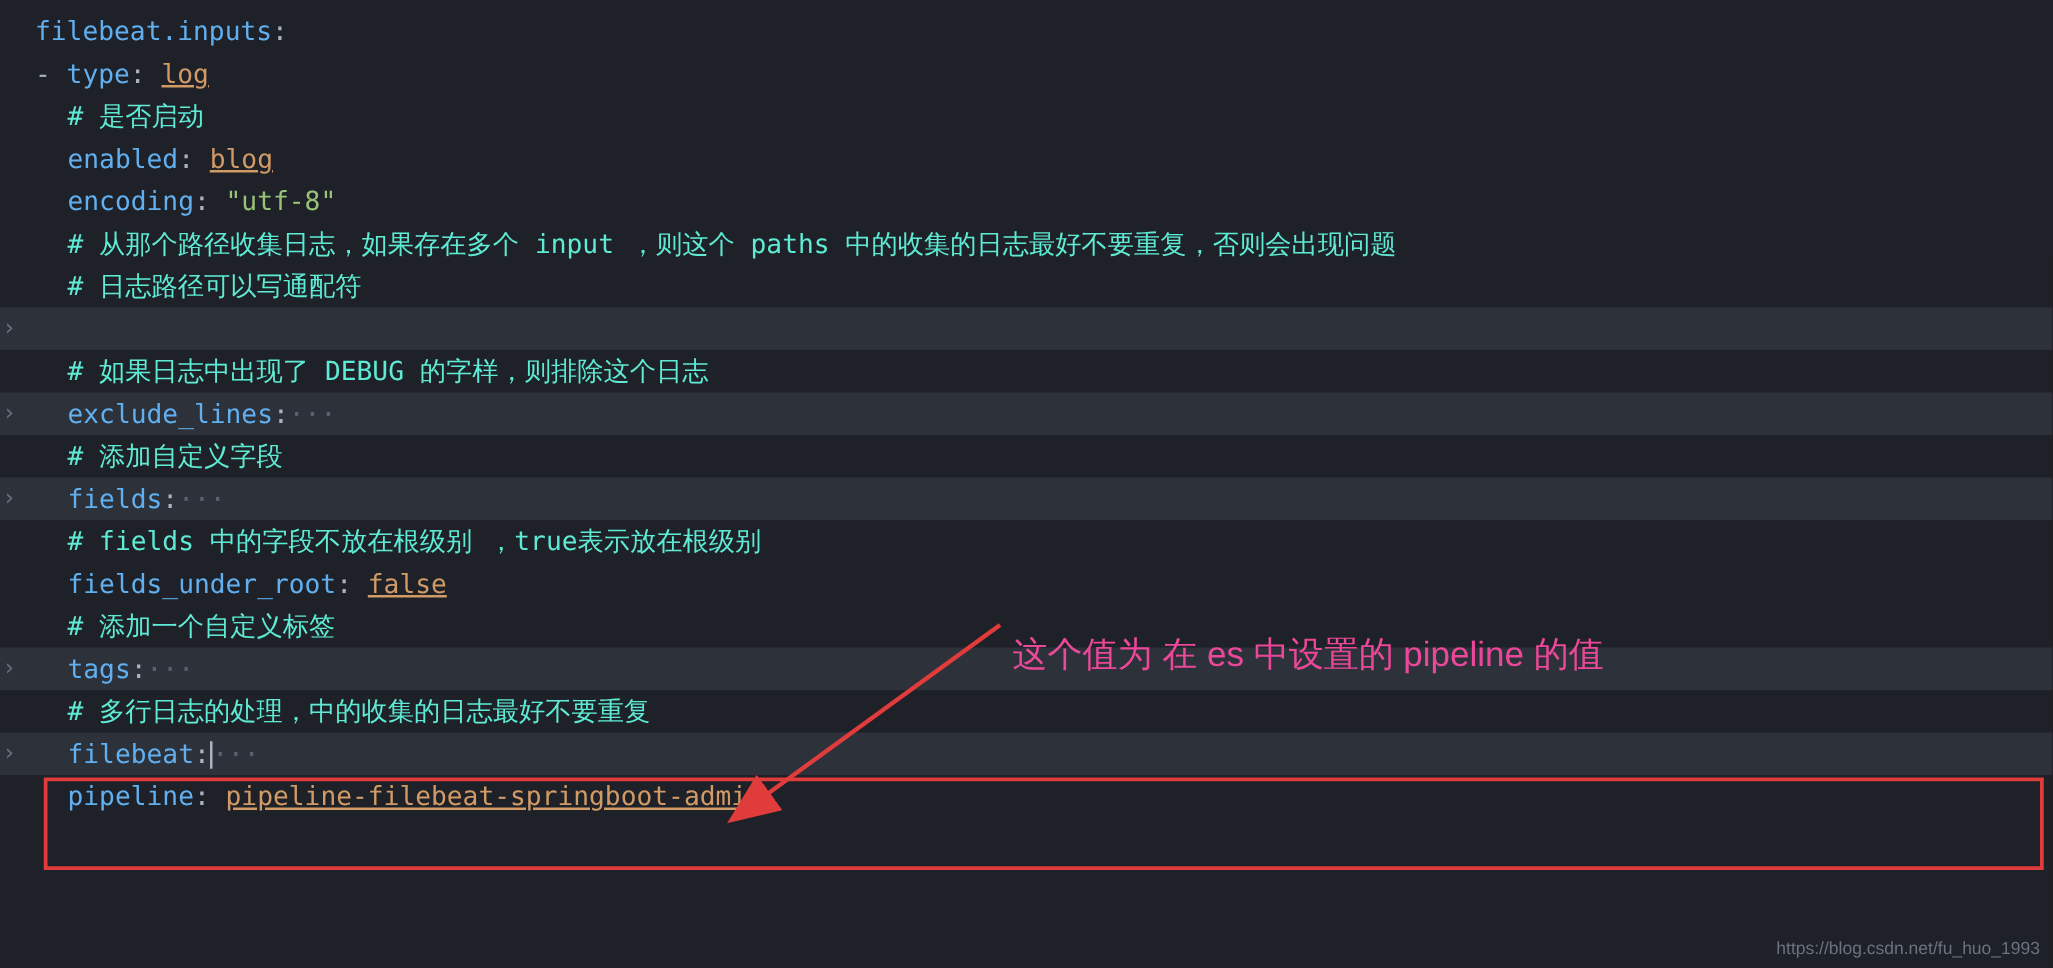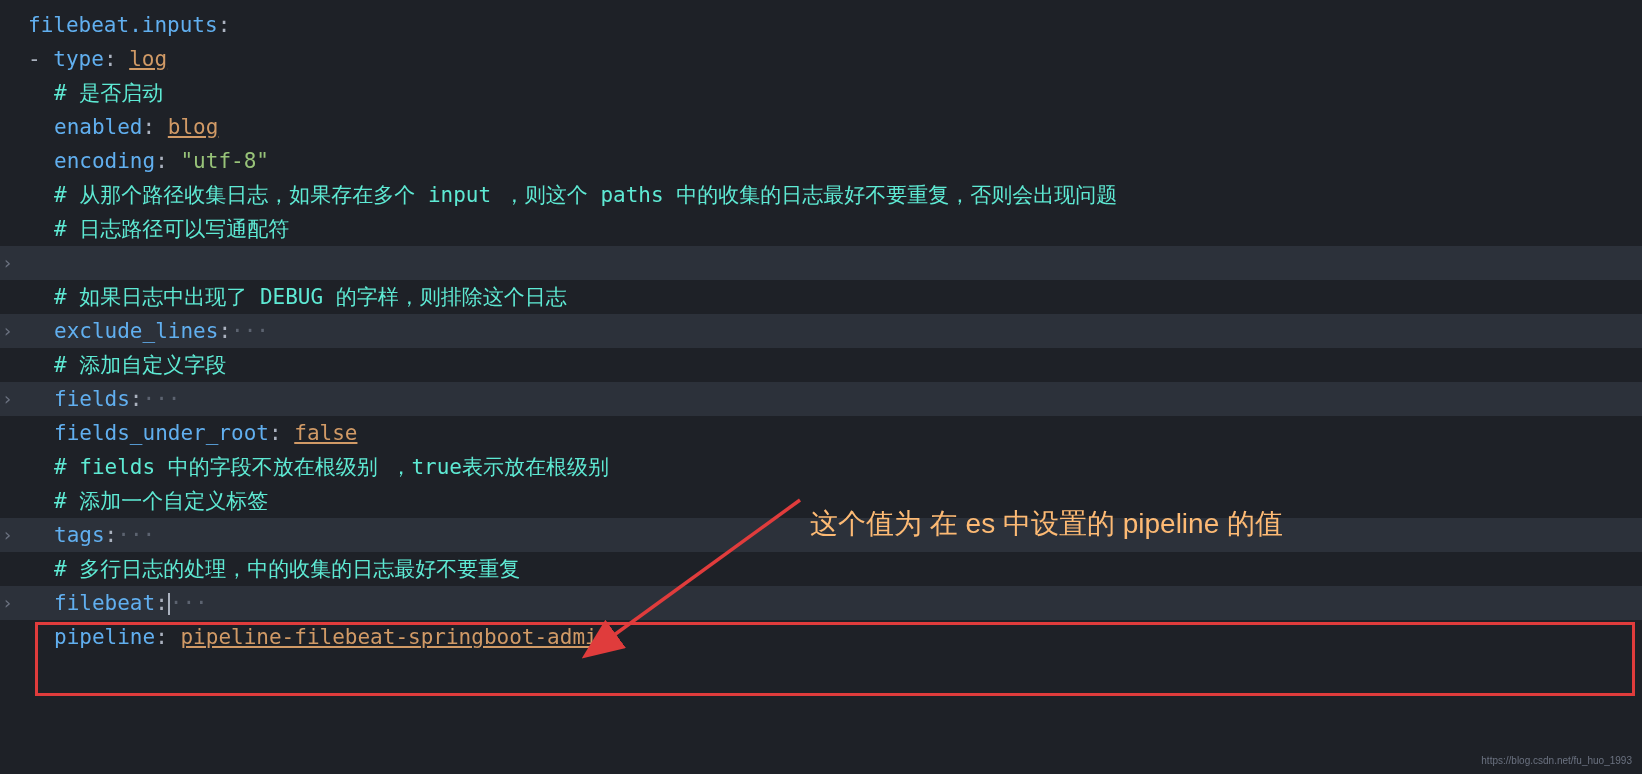--- a/index.html
+++ b/index.html
@@ -50,39 +50,39 @@
       position: absolute;
       border: 3px solid #e03c3c;
       left: 35px;
       top: 622px;
       width: 1600px;
       height: 74px;
       pointer-events: none;
     }
     .annotation {
       position: absolute;
-      color: #fdba74;
+      color: #ec4899;
       font-size: 28px;
       font-family: 'PingFang SC', 'Microsoft YaHei', sans-serif;
       left: 810px;
       top: 505px;
       pointer-events: none;
     }
     .arrow-svg {
       position: absolute;
       left: 580px;
       top: 480px;
       pointer-events: none;
     }
     .watermark {
       position: absolute;
       right: 10px;
       bottom: 8px;
       color: #6b7280;
-      font-size: 10px;
+      font-size: 14px;
       font-family: Arial, sans-serif;
     }
     .indent1 { padding-left: 20px; }
     .indent2 { padding-left: 46px; }
     .cw { display: inline; }
   </style>
 </head>
 <body>
 
 <div class="code-container">
@@ -103,23 +103,23 @@
   <div class="line hl"><span class="chevron">›</span></div>
 
   <div class="line"><span class="cw indent2"><span class="comment"># 如果日志中出现了 DEBUG 的字样，则排除这个日志</span></span></div>
 
   <div class="line hl"><span class="chevron">›</span><span class="cw indent2"><span class="key">exclude_lines</span><span>:</span><span class="ellipsis">···</span></span></div>
 
   <div class="line"><span class="cw indent2"><span class="comment"># 添加自定义字段</span></span></div>
 
   <div class="line hl"><span class="chevron">›</span><span class="cw indent2"><span class="key">fields</span><span>:</span><span class="ellipsis">···</span></span></div>
 
+  <div class="line"><span class="cw indent2"><span class="comment"># fields 中的字段不放在根级别 ，true表示放在根级别</span></span></div>
+
   <div class="line"><span class="cw indent2"><span class="key">fields_under_root</span><span>: </span><span class="value">false</span></span></div>
-
-  <div class="line"><span class="cw indent2"><span class="comment"># fields 中的字段不放在根级别 ，true表示放在根级别</span></span></div>
 
   <div class="line"><span class="cw indent2"><span class="comment"># 添加一个自定义标签</span></span></div>
 
   <div class="line hl"><span class="chevron">›</span><span class="cw indent2"><span class="key">tags</span><span>:</span><span class="ellipsis">···</span></span></div>
 
   <div class="line"><span class="cw indent2"><span class="comment"># 多行日志的处理，中的收集的日志最好不要重复</span></span></div>
 
   <div class="line hl"><span class="chevron">›</span><span class="cw indent2"><span class="key">filebeat</span><span>:</span><span class="cursor"></span><span class="ellipsis">···</span></span></div>
 
 

